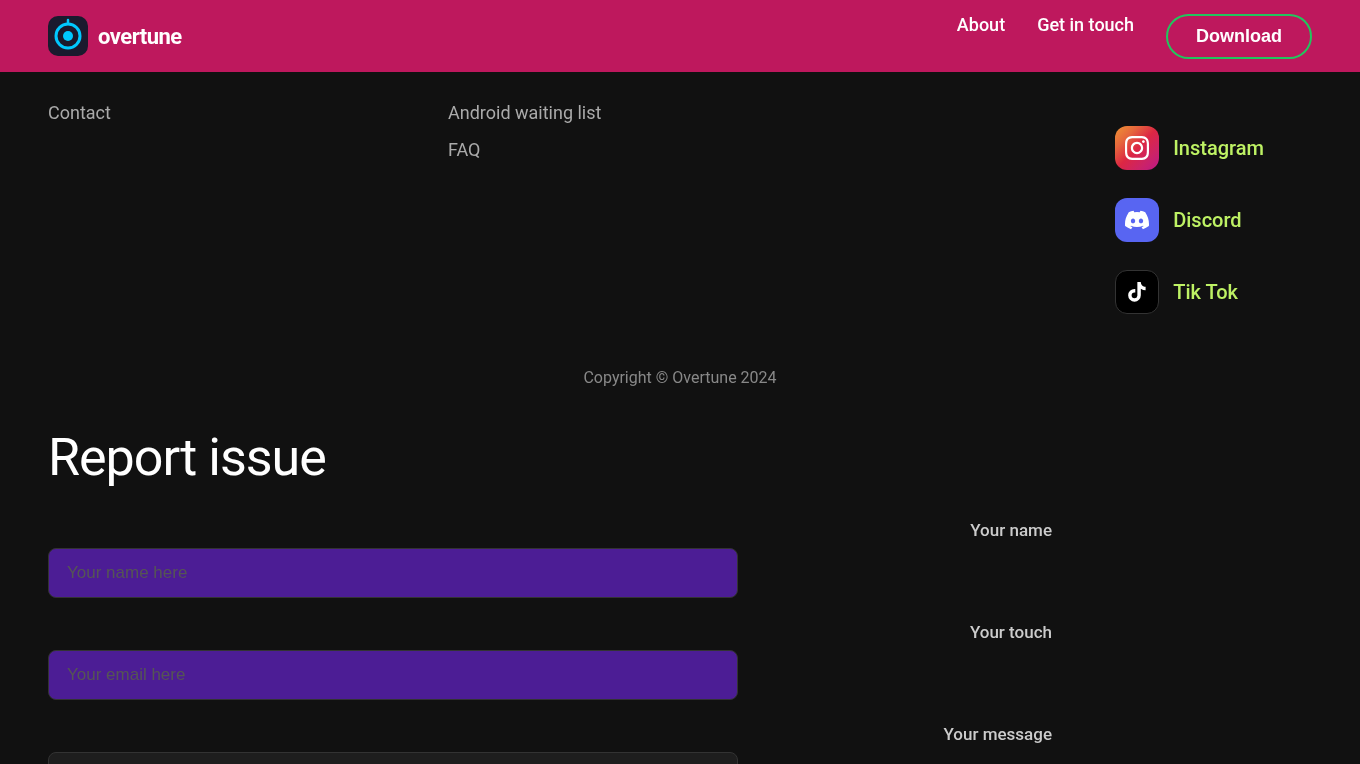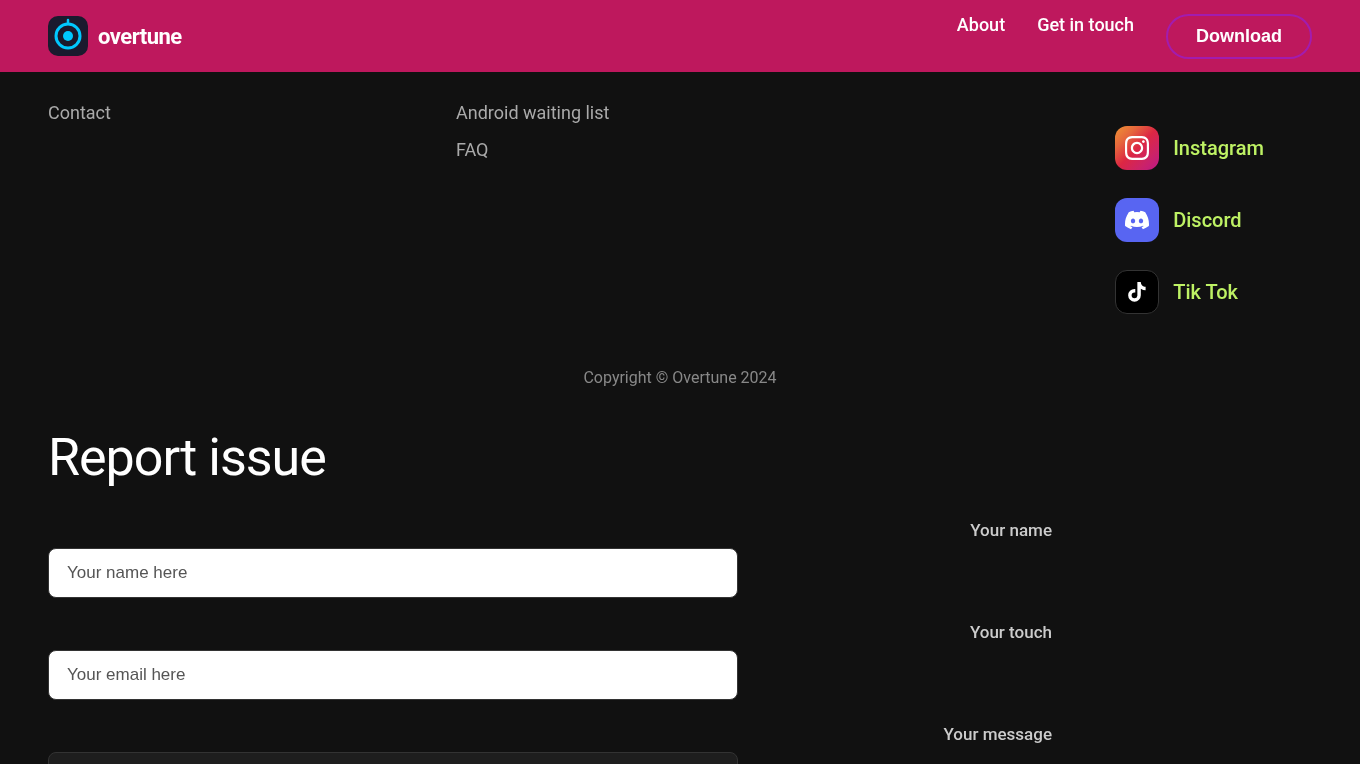--- a/index.html
+++ b/index.html
@@ -52,21 +52,21 @@
     .nav-link {
       color: #ffffff;
       font-size: 18px;
       font-weight: 500;
       text-decoration: none;
       cursor: pointer;
     }
 
     .download-btn {
       background-color: transparent;
-      border: 2px solid #a21caf;
+      border: 2px solid #22c55e;
       color: #ffffff;
       padding: 10px 28px;
       border-radius: 28px;
       font-size: 18px;
       font-weight: 600;
       cursor: pointer;
     }
 
     .footer-link {
       display: block;
@@ -125,21 +125,20 @@
       font-size: 20px;
       font-weight: 500;
       color: #bef264;
     }
 
     
     .top-section {
       display: flex;
       width: 100%;
       padding: 20px 48px 0 48px;
-      gap: 8px;
     }
 
     .top-middle {
       display: flex;
       flex-direction: column;
       gap: 8px;
       min-width: 200px;
     }
 
     
@@ -173,21 +172,21 @@
       color: #cccccc;
       font-size: 17px;
       font-weight: 500;
       margin-bottom: 8px;
       text-align: right;
     }
 
     .form-input {
       width: 100%;
       max-width: 690px;
-      background-color: #ffffff;
+      background-color: #4c1d95;
       border: 1px solid #333333;
       border-radius: 8px;
       padding: 14px 18px;
       color: #888888;
       font-size: 17px;
       outline: none;
     }
 
     .form-input::placeholder {
       color: #555555;

